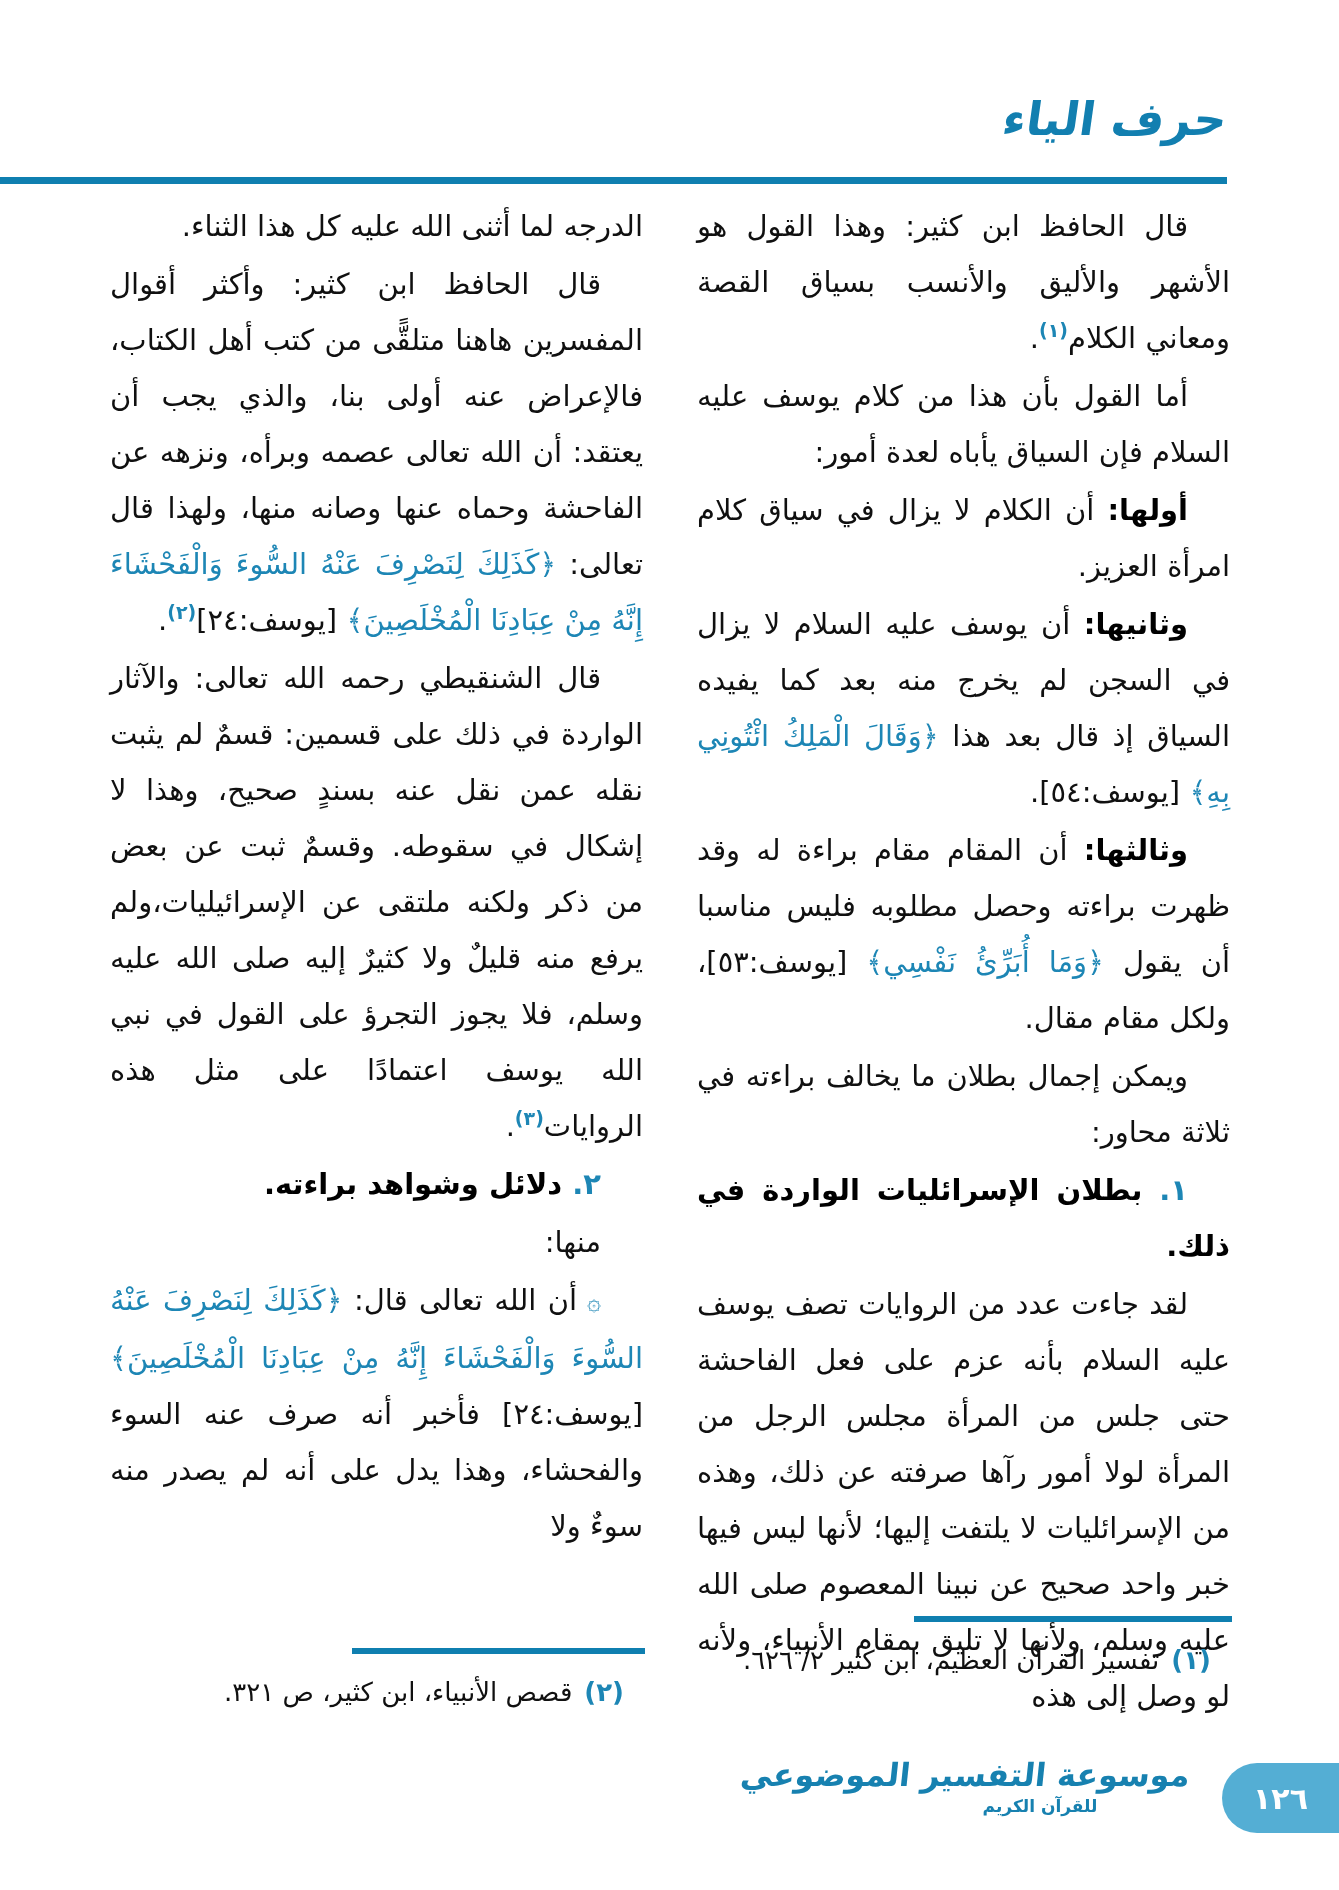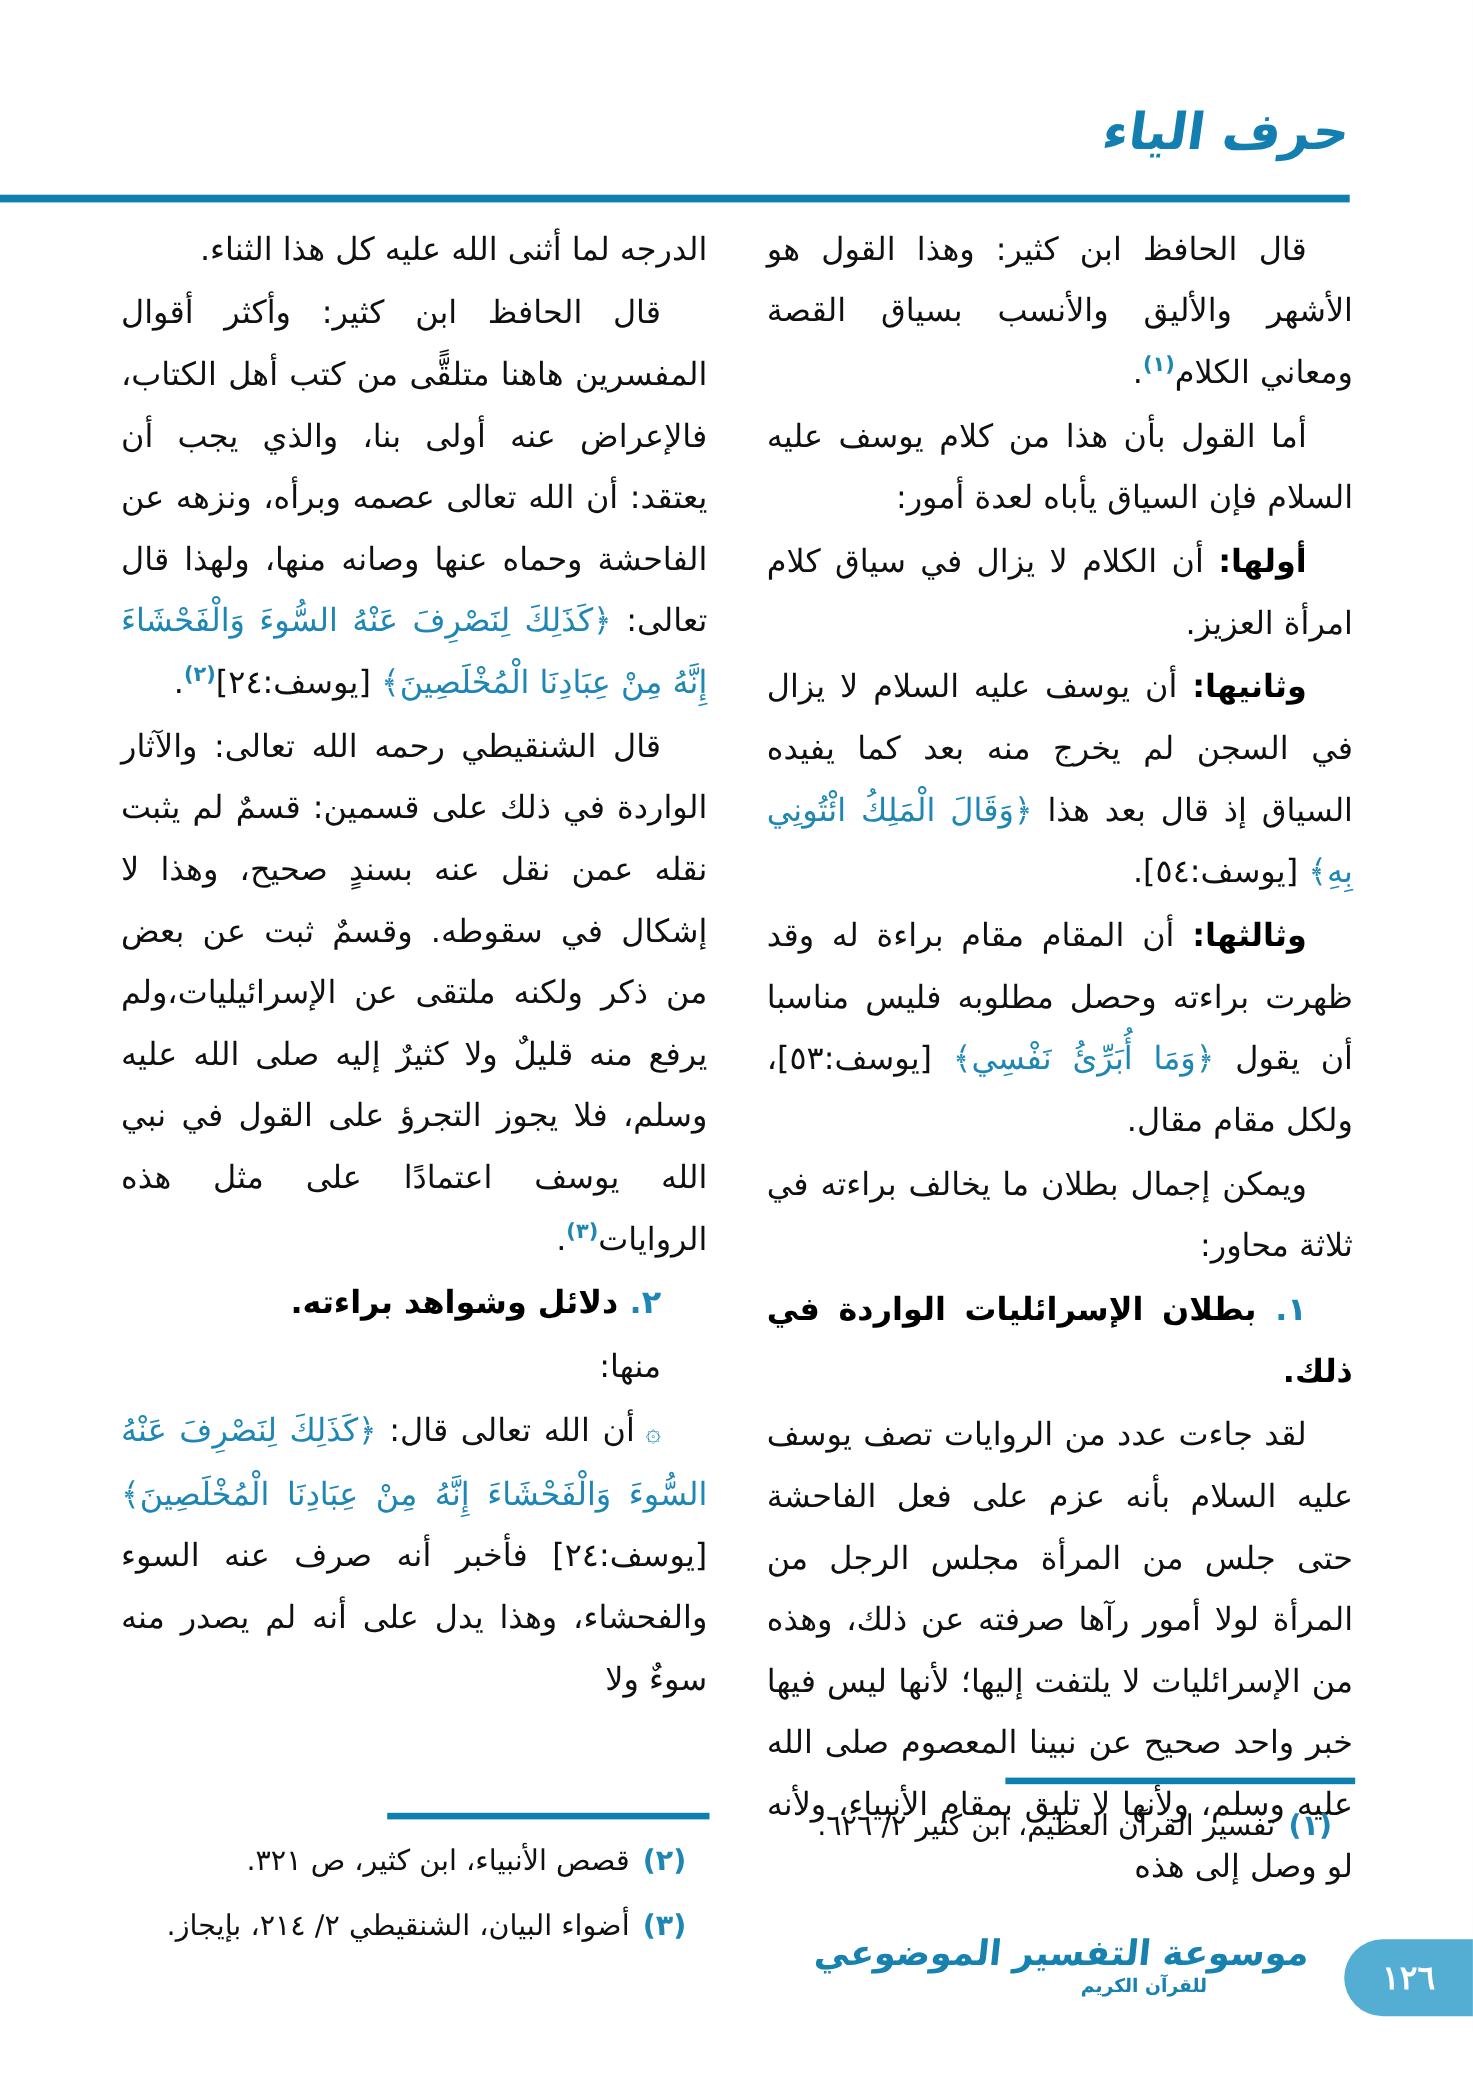--- a/index.html
+++ b/index.html
@@ -73,21 +73,21 @@
     white-space:nowrap;
   }
   .logo-line2{
     font-size:17px;font-weight:bold;margin-top:2px;
   }
   .page-tab{
     position:absolute;top:1763px;right:0;width:117px;height:70px;
     background:#54aed4;
     border-radius:38px 0 0 38px;
     display:flex;align-items:center;justify-content:center;
-    color:#ffffff;font-size:30px;font-weight:bold;letter-spacing:5px;font-family:Liberation Serif, serif;
+    color:#ffffff;font-size:30px;font-weight:bold;letter-spacing:5px;
   }
 </style>
 </head>
 <body>
 
 <div class="page">
 
   <div class="header-title">حرف الياء</div>
   <div class="header-rule"></div>
 
@@ -117,21 +117,20 @@
           <p class="para"><span class="run-t">قال الحافظ ابن كثير: وأكثر أقوال المفسرين هاهنا متلقًّى من كتب أهل الكتاب، فالإعراض عنه أولى بنا، والذي يجب أن يعتقد: أن الله تعالى عصمه وبرأه، ونزهه عن الفاحشة وحماه عنها وصانه منها، ولهذا قال تعالى: </span><span class="run-q">﴿كَذَلِكَ لِنَصْرِفَ عَنْهُ السُّوءَ وَالْفَحْشَاءَ إِنَّهُ مِنْ عِبَادِنَا الْمُخْلَصِينَ﴾</span><span class="run-t"> [يوسف:٢٤]</span><span class="run-ref">(٢)</span><span class="run-t">.</span></p>
           <p class="para"><span class="run-t">قال الشنقيطي رحمه الله تعالى: والآثار الواردة في ذلك على قسمين: قسمٌ لم يثبت نقله عمن نقل عنه بسندٍ صحيح، وهذا لا إشكال في سقوطه. وقسمٌ ثبت عن بعض من ذكر ولكنه ملتقى عن الإسرائيليات،ولم يرفع منه قليلٌ ولا كثيرٌ إليه صلى الله عليه وسلم، فلا يجوز التجرؤ على القول في نبي الله يوسف اعتمادًا على مثل هذه الروايات</span><span class="run-ref">(٣)</span><span class="run-t">.</span></p>
           <p class="para"><span class="run-num">٢. </span><span class="run-b">دلائل وشواهد براءته.</span></p>
           <p class="para"><span class="run-t">منها:</span></p>
           <p class="para"><span class="run-bullet">۞ </span><span class="run-t">أن الله تعالى قال: </span><span class="run-q">﴿كَذَلِكَ لِنَصْرِفَ عَنْهُ السُّوءَ وَالْفَحْشَاءَ إِنَّهُ مِنْ عِبَادِنَا الْمُخْلَصِينَ﴾</span><span class="run-t"> [يوسف:٢٤] فأخبر أنه صرف عنه السوء والفحشاء، وهذا يدل على أنه لم يصدر منه سوءٌ ولا</span></p>
         </div>
       <div class="footnotes fn-left-block">
         <div class="fn-rule fn-rule-left"></div>
         <div id="fn-left-lines">
             <p class="fn-line"><span class="fn-num">(٢)</span><span>قصص الأنبياء، ابن كثير، ص ٣٢١.</span></p>
-            <p class="fn-line"><span class="fn-num">(٣)</span><span>أضواء البيان، الشنقيطي ٢/ ٢١٤، بإيجاز.</span></p>
           </div>
       </div>
     </div>
   </div>
 
   <div class="footer-logo">
     <div class="logo-line1">موسوعة التفسير الموضوعي</div>
     <div class="logo-line2">للقرآن الكريم</div>
   </div>
 

